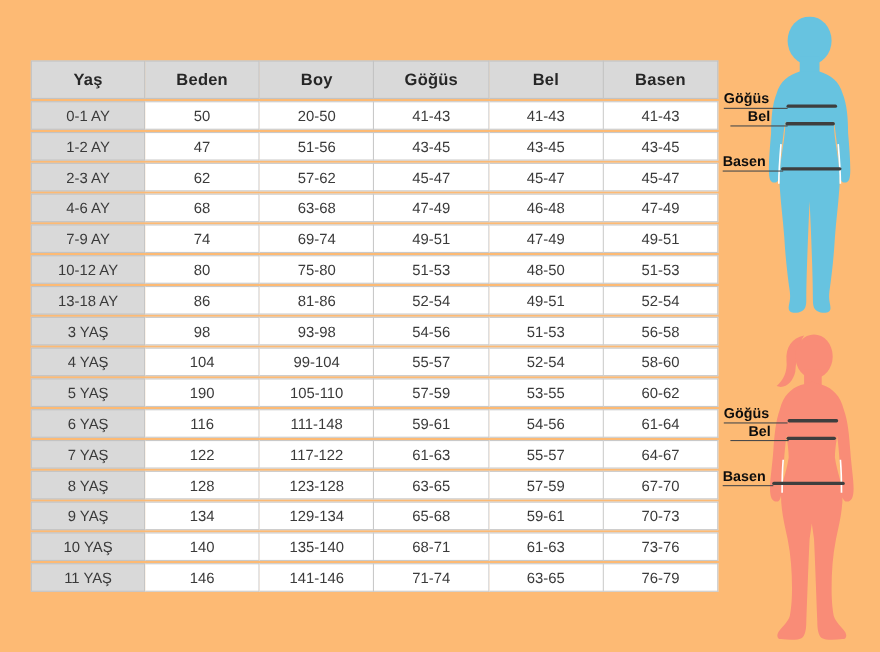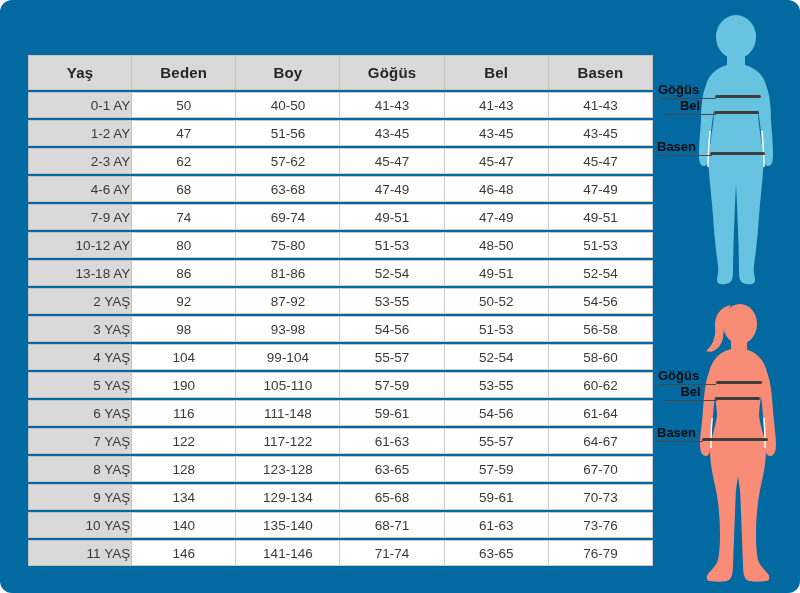--- a/index.html
+++ b/index.html
@@ -1,36 +1,36 @@
 <!DOCTYPE html>
 <html><head>
 <meta charset="utf-8">
 <style>
   html,body { margin:0; padding:0; background:#fff; }
   #canvas {
-    position:relative; width:800px; height:593px; background:#0369a1;
-    font-family:"Liberation Sans", sans-serif; overflow:hidden;border-radius:12px;
+    position:relative; width:800px; height:593px; background:#fdba74;
+    font-family:"Liberation Sans", sans-serif; overflow:hidden;
   }
 
   
   #size-table {
     position:absolute; left:28px; top:53px; width:625px;
     border-collapse:separate; border-spacing:0 2px; table-layout:fixed;
   }
   #size-table th {
     background:#d9d9d9; border:1px solid #c3c3c3; border-left:none;
     height:31px; font-size:15px; font-weight:bold; color:#262626;
     text-align:center; letter-spacing:0.2px;
   }
   #size-table th:first-child { border-left:1px solid #c3c3c3; }
   #size-table td {
     background:#ffffff; border:1px solid #c9c9c9; border-left:none;
     height:22px; text-align:center; font-size:13.5px; color:#3a3a3a;
   }
-  #size-table td:first-child { border-left:1px solid #c9c9c9;text-align:right; }
+  #size-table td:first-child { border-left:1px solid #c9c9c9; }
   #size-table td.agecell { background:#d9d9d9; border-color:#c3c3c3; }
 
   
   .fig { position:absolute; }
   #fig-child { left:692px; top:15px;  width:88px;  height:276px; }
   #fig-girl  { left:690px; top:300px; width:100px; height:285px; }
 
   
   .m-label {
     position:absolute; font-size:13px; font-weight:bold; color:#0d0d0d;
@@ -55,21 +55,21 @@
           <th>Boy</th>
           <th>Göğüs</th>
           <th>Bel</th>
           <th>Basen</th>
         </tr>
     </thead>
     <tbody>
         <tr>
           <td class="agecell">0-1 AY</td>
           <td>50</td>
-          <td>40-50</td>
+          <td>20-50</td>
           <td>41-43</td>
           <td>41-43</td>
           <td>41-43</td>
         </tr>
         <tr>
           <td class="agecell">1-2 AY</td>
           <td>47</td>
           <td>51-56</td>
           <td>43-45</td>
           <td>43-45</td>
@@ -107,28 +107,20 @@
           <td>48-50</td>
           <td>51-53</td>
         </tr>
         <tr>
           <td class="agecell">13-18 AY</td>
           <td>86</td>
           <td>81-86</td>
           <td>52-54</td>
           <td>49-51</td>
           <td>52-54</td>
-        </tr>
-        <tr>
-          <td class="agecell">2 YAŞ</td>
-          <td>92</td>
-          <td>87-92</td>
-          <td>53-55</td>
-          <td>50-52</td>
-          <td>54-56</td>
         </tr>
         <tr>
           <td class="agecell">3 YAŞ</td>
           <td>98</td>
           <td>93-98</td>
           <td>54-56</td>
           <td>51-53</td>
           <td>56-58</td>
         </tr>
         <tr>

